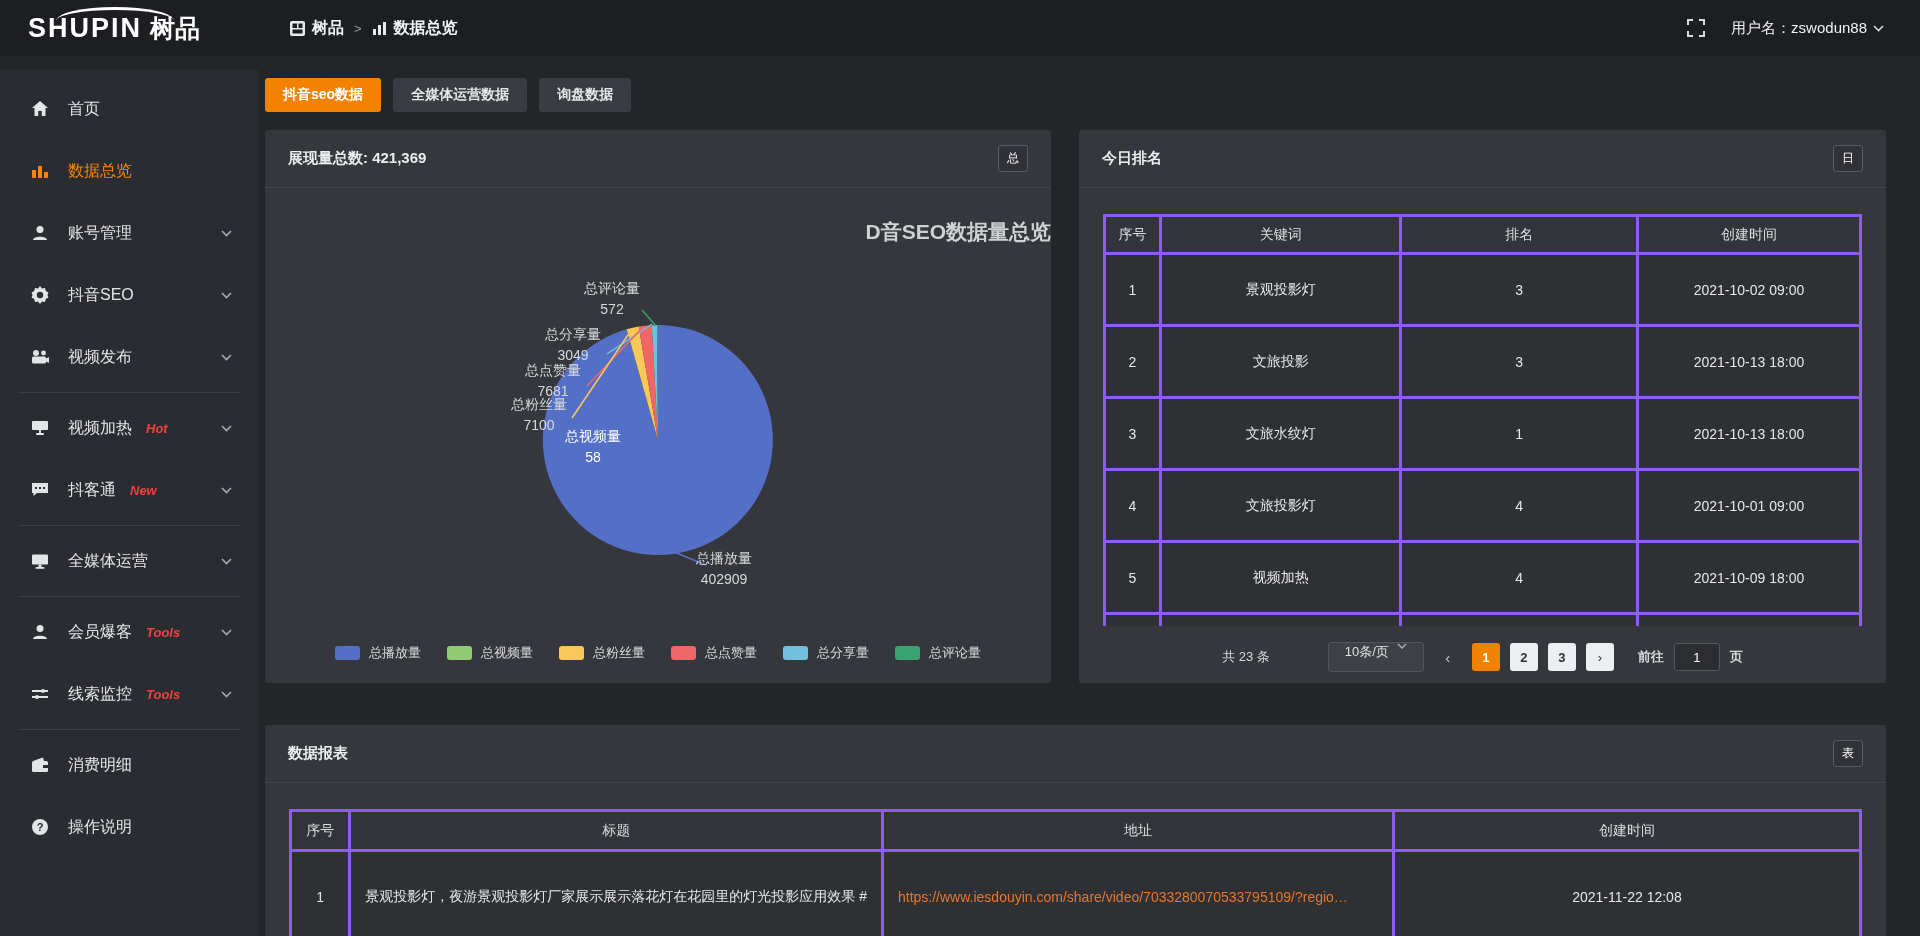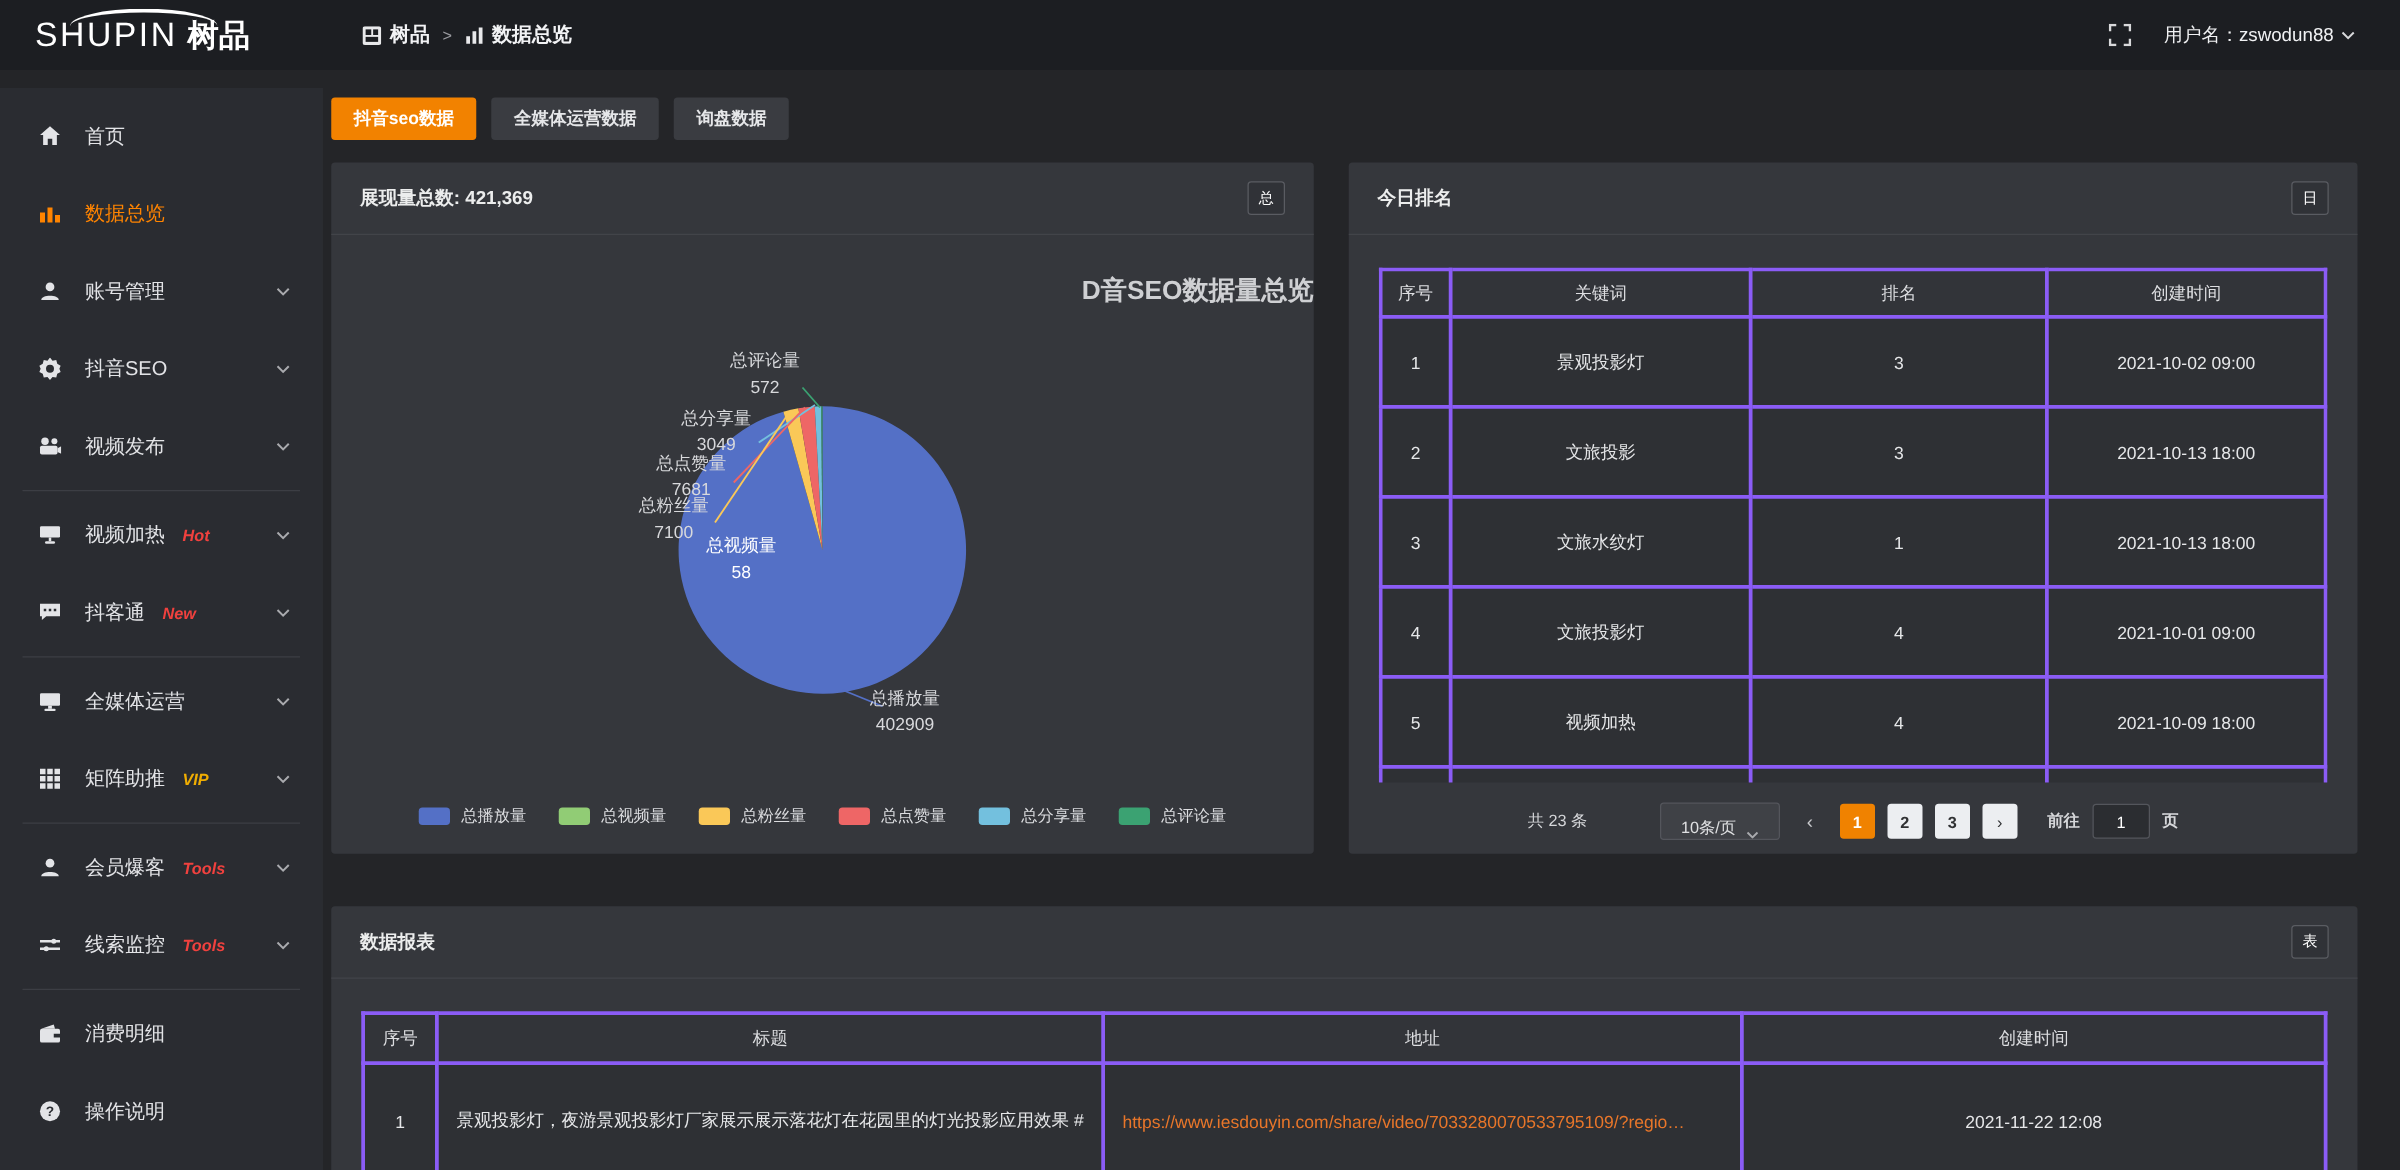--- a/index.html
+++ b/index.html
@@ -6,21 +6,21 @@
   html,body { width:1920px; height:936px; overflow:hidden;
     font-family:"Liberation Sans","DejaVu Sans",sans-serif;
     background:#242528; color:#e8e9eb; }
 
   
   .topbar { position:fixed; top:0; left:0; width:1920px; height:56px;
     background:#1c1e22; display:flex; align-items:center; z-index:20; }
   .logo-wrap { width:258px; display:flex; align-items:center; padding-left:28px; }
   .logo-arc { position:absolute; top:7px; left:56px; width:118px; height:14px;
     border-top:3px solid #fff; border-radius:50%/100% 100% 0 0; }
-  .logo-en { font-size:27px; font-weight:400; letter-spacing:2px; color:#fff; }
+  .logo-en { font-size:27px; font-weight:700; letter-spacing:2px; color:#fff; }
   .logo-cn { font-size:25px; font-weight:800; color:#fff; margin-left:8px; }
   .crumbs { display:flex; align-items:center; gap:10px; margin-left:32px; font-size:16px; }
   .crumb { display:flex; align-items:center; gap:7px; color:#f2f3f5; font-weight:700; }
   .crumb-sep { color:#9a9ba0; font-size:13px; }
   .topbar-right { margin-left:auto; display:flex; align-items:center; gap:26px; padding-right:36px; }
   .username { font-size:15px; color:#f0f1f3; display:flex; align-items:center; gap:6px; }
   .icon { display:inline-flex; align-items:center; justify-content:center; }
 
   
   .sidebar { position:fixed; top:70px; left:0; width:258px; height:880px;
@@ -72,21 +72,21 @@
   .panel-body { padding:26px 24px 0 24px; }
   table { width:100%; border-collapse:collapse; background:#2e3034; }
   th,td { border:3px solid #8b5cf6; text-align:center; font-weight:400; }
   th { height:38px; font-size:14px; color:#dddee1; background:#323439; }
   .rank-table td { height:72px; font-size:14px; color:#e6e7e9; }
   .table-clip { height:412px; overflow:hidden; }
 
   .pager { display:flex; align-items:center; justify-content:center; gap:10px; margin-top:16px; }
   .pager-text { font-size:13px; color:#d6d7da; }
   .page-size { width:96px; height:30px; background:#3f4146; border:1px solid #54565c;
-    border-radius:3px; display:flex; align-items:flex-end; justify-content:center;
+    border-radius:3px; display:flex; align-items:flex-start; justify-content:center;
     gap:8px; font-size:13px; color:#dfe0e2; cursor:pointer;margin-left:48px; }
   .pg-arrow { width:28px; height:28px; display:flex; align-items:center; justify-content:center;
     color:#c9cacd; font-size:15px; cursor:pointer; }
   .pg-btn { min-width:28px; height:28px; border-radius:3px; background:#eceef1; color:#303133;
     display:flex; align-items:center; justify-content:center; font-size:13px; font-weight:700; cursor:pointer; }
   .pg-btn.active { background:#f08200; color:#fff; }
   .pg-btn.nav { font-weight:400; }
   .goto-input { width:46px; height:28px; background:#2b2d31; border:1px solid #54565c;
     border-radius:3px; color:#fff; text-align:center; font-size:13px; }
 
@@ -271,44 +271,20 @@
         </svg>
     </span>
     <span class="s-label">全媒体运营</span>
     <span class="s-chevron icon">
       <svg width="11" height="7" viewBox="0 0 11 7" fill="none" stroke="#a9aaae" stroke-width="1.6">
           <path d="M1 1 L5.5 5.5 L10 1"></path>
         </svg>
     </span>
   </div>
 
-  <div class="side-item">
-    <span class="s-icon icon">
-      <svg width="18" height="18" viewBox="0 0 18 18" fill="#e3e4e7">
-          <g>
-            <rect x="1" y="1" width="4.4" height="4.4"></rect>
-            <rect x="6.8" y="1" width="4.4" height="4.4"></rect>
-            <rect x="12.6" y="1" width="4.4" height="4.4"></rect>
-            <rect x="1" y="6.8" width="4.4" height="4.4"></rect>
-            <rect x="6.8" y="6.8" width="4.4" height="4.4"></rect>
-            <rect x="12.6" y="6.8" width="4.4" height="4.4"></rect>
-            <rect x="1" y="12.6" width="4.4" height="4.4"></rect>
-            <rect x="6.8" y="12.6" width="4.4" height="4.4"></rect>
-            <rect x="12.6" y="12.6" width="4.4" height="4.4"></rect>
-          </g>
-        </svg>
-    </span>
-    <span class="s-label">矩阵助推</span>
-    <span class="s-badge b-yellow">VIP</span>
-    <span class="s-chevron icon">
-      <svg width="11" height="7" viewBox="0 0 11 7" fill="none" stroke="#a9aaae" stroke-width="1.6">
-          <path d="M1 1 L5.5 5.5 L10 1"></path>
-        </svg>
-    </span>
-  </div>
 
   <div class="side-divider"></div>
 
   <div class="side-item">
     <span class="s-icon icon">
       <svg width="18" height="18" viewBox="0 0 18 18" fill="#e3e4e7">
           <circle cx="9" cy="5.5" r="3.5"></circle>
           <path d="M2 16 C2 11.5 16 11.5 16 16 Z"></path>
         </svg>
     </span>

